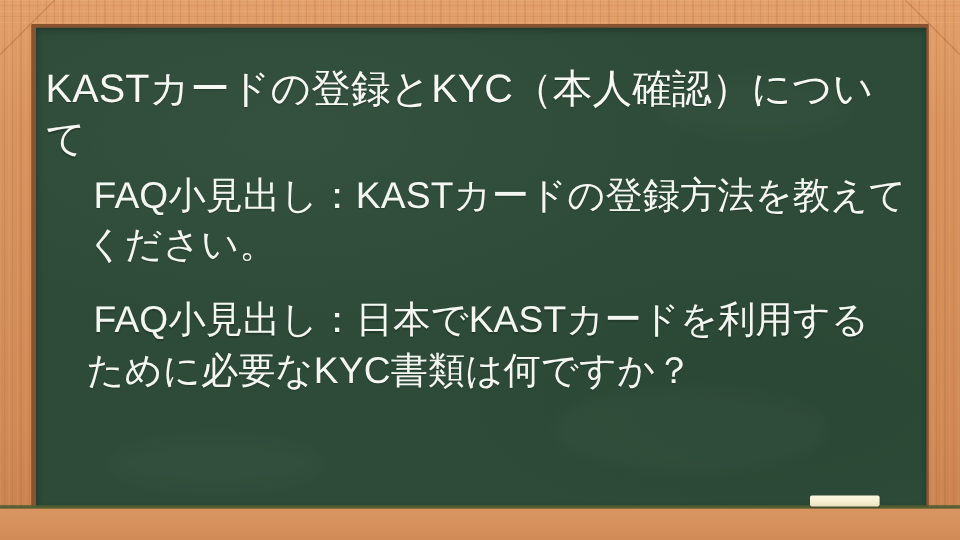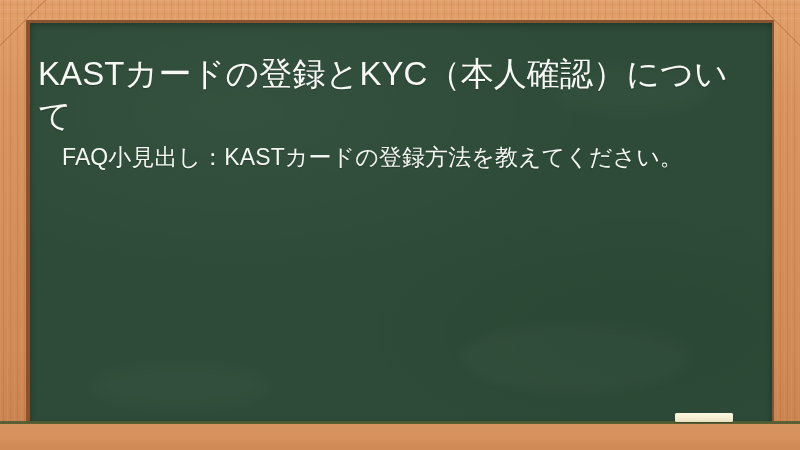--- a/index.html
+++ b/index.html
@@ -146,23 +146,23 @@
     position: absolute;
     left: 26px;
     top: 119px;
     width: 700px;
     margin: 0;
     padding: 0;
     list-style: none;
   }
   .faq-item {
     color: #f4f6f2;
-    font-size: 23px;
+    font-size: 31px;
     line-height: 1.33;
-    margin: 0 0 22px 0;
+    margin: 0 0 22px 16px;
     text-indent: 6px;
     letter-spacing: 0.1px;
     text-shadow: 0 1px 1px rgba(0,0,0,0.22);
   }
   .faq-item:last-child { margin-bottom: 0; }
 
   
   .chalk {
     position: absolute;
     left: 675px;
@@ -190,20 +190,21 @@
   <div class="board">
     <div class="smudge s1"></div>
     <div class="smudge s2"></div>
     <div class="smudge s3"></div>
 
     <div class="content">
       <h1 class="title">KASTカードの登録とKYC（本人確認）について</h1>
 
       <ul class="faq-list">
         <li class="faq-item">FAQ小見出し：KASTカードの登録方法を教えてください。</li>
+        <li class="faq-item">FAQ小見出し：日本でKASTカードを利用するために必要なKYC書類は何ですか？</li>
       </ul>
     </div>
   </div>
 
   <div class="ledge-lip"></div>
   <div class="ledge"></div>
   <div class="chalk"></div>
 
 </div>
 

